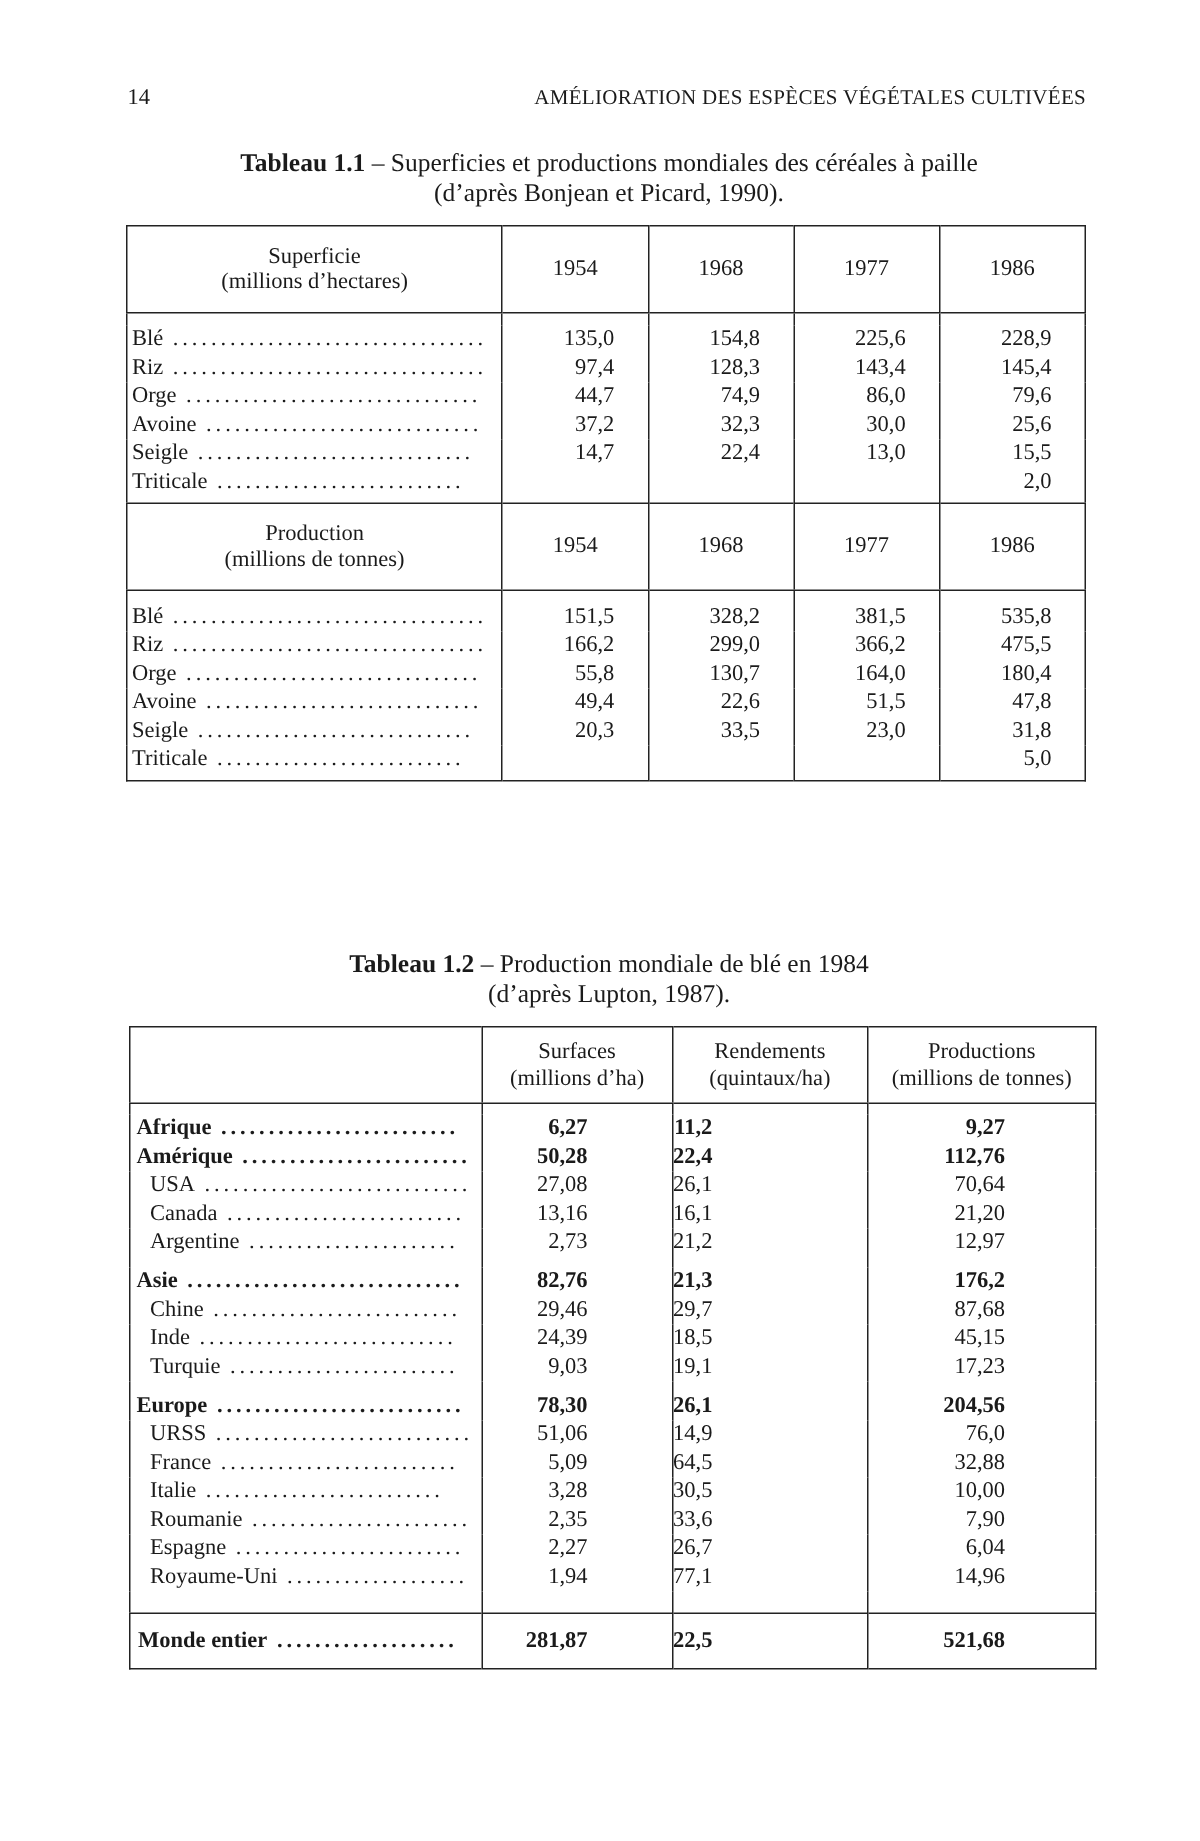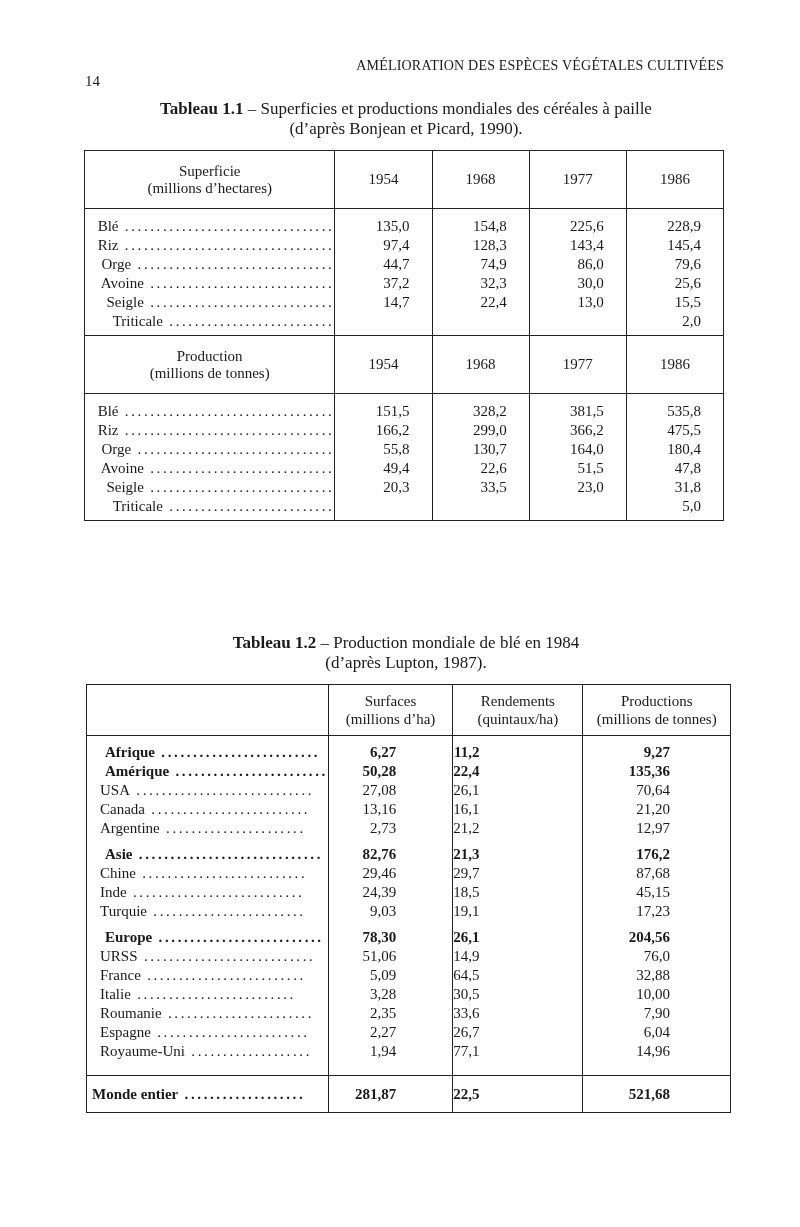--- a/index.html
+++ b/index.html
@@ -1,33 +1,33 @@
 <!DOCTYPE html>
 <html><head>
 <meta charset="utf-8">
 <style>
   html, body { margin: 0; padding: 0; background: #ffffff; }
   body {
     width: 800px; height: 1227px; position: relative; overflow: hidden;
     font-family: "Liberation Serif", "DejaVu Serif", serif; color: #1a1a1a;
   }
-  .page-num { position: absolute; left: 85px; top: 57px; font-size: 15px; margin-top: 16px; }
+  .page-num { position: absolute; left: 85px; top: 57px; font-size: 15px; }
   .running-head { position: absolute; right: 76px; top: 58px; font-size: 14px; letter-spacing: 0.2px; }
   .caption { position: absolute; left: 0; width: 800px; text-align: center; font-size: 17px; line-height: 20px; }
   .caption b { font-weight: bold; }
   .cap1 { top: 99px; padding-left: 12px; box-sizing: border-box; text-align: center; }
   .cap2 { top: 633px; padding-left: 12px; box-sizing: border-box; }
 
   table { border-collapse: collapse; position: absolute; font-size: 15px; }
   td, th { padding: 0; font-weight: normal; }
 
   
   .t1 { left: 84px; top: 150px; width: 640px; border: 1.5px solid #222; }
   .t1 td { border-left: 1.5px solid #222; }
-  .t1 td:first-child { border-left: none; text-align: right; }
+  .t1 td:first-child { border-left: none; }
   .t1 .hdr td { height: 57px; text-align: center; vertical-align: middle; border-bottom: 1.5px solid #222; line-height: 17px; }
   .t1 .col0 { width: 250px; }
   .t1 .colv { width: 97px; }
   .t1 .spacer td { height: 8px; }
   .t1 .row td { height: 19px; line-height: 19px; }
   .t1 .num { text-align: right; padding-right: 22px; }
   .t1 .lbl { padding-left: 3px; white-space: nowrap; overflow: hidden; }
   .t1 .lastrow td { padding-bottom: 4px; }
   .t1 .bsec td { border-top: 1.5px solid #222; }
 
@@ -36,21 +36,21 @@
   
   .t2 { left: 86px; top: 684px; width: 645px; border: 1.5px solid #222; }
   .t2 td { border-left: 1.5px solid #222; }
   .t2 td:first-child { border-left: none; }
   .t2 .hdr td { height: 50px; text-align: center; vertical-align: middle; border-bottom: 1.5px solid #222; line-height: 18px; }
   .t2 .row td { height: 19px; line-height: 19px; }
   .t2 .num { text-align: right; }
   .t2 .c1 { padding-right: 56px; }
   .t2 .c2 { padding-right: 103px; }
   .t2 .c3 { padding-right: 60px; }
-  .t2 .lbl { padding-left: 18px; white-space: nowrap; overflow: hidden; }
+  .t2 .lbl { padding-left: 4px; white-space: nowrap; overflow: hidden; }
   .t2 .sub .lbl { padding-left: 13px; }
   .t2 .bold td { font-weight: bold; }
   .t2 .gap td { height: 7px; }
   .t2 .world td { border-top: 1.5px solid #222; height: 36px; }
   .t2 .world td.lbl { padding-left: 5px; }
 </style>
 </head>
 <body>
 
 <div class="page-num">14</div>
@@ -228,21 +228,21 @@
       <tr class="row bold">
         <td class="lbl"><span>Afrique</span><span class="dots"> .........................</span></td>
         <td class="num c1">6,27</td>
         <td class="num c2">11,2</td>
         <td class="num c3">9,27</td>
       </tr>
       <tr class="row bold">
         <td class="lbl"><span>Amérique</span><span class="dots"> ........................</span></td>
         <td class="num c1">50,28</td>
         <td class="num c2">22,4</td>
-        <td class="num c3">135,36</td>
+        <td class="num c3">112,76</td>
       </tr>
       <tr class="row sub">
         <td class="lbl"><span>USA</span><span class="dots"> ............................</span></td>
         <td class="num c1">27,08</td>
         <td class="num c2">26,1</td>
         <td class="num c3">70,64</td>
       </tr>
       <tr class="row sub">
         <td class="lbl"><span>Canada</span><span class="dots"> .........................</span></td>
         <td class="num c1">13,16</td>

